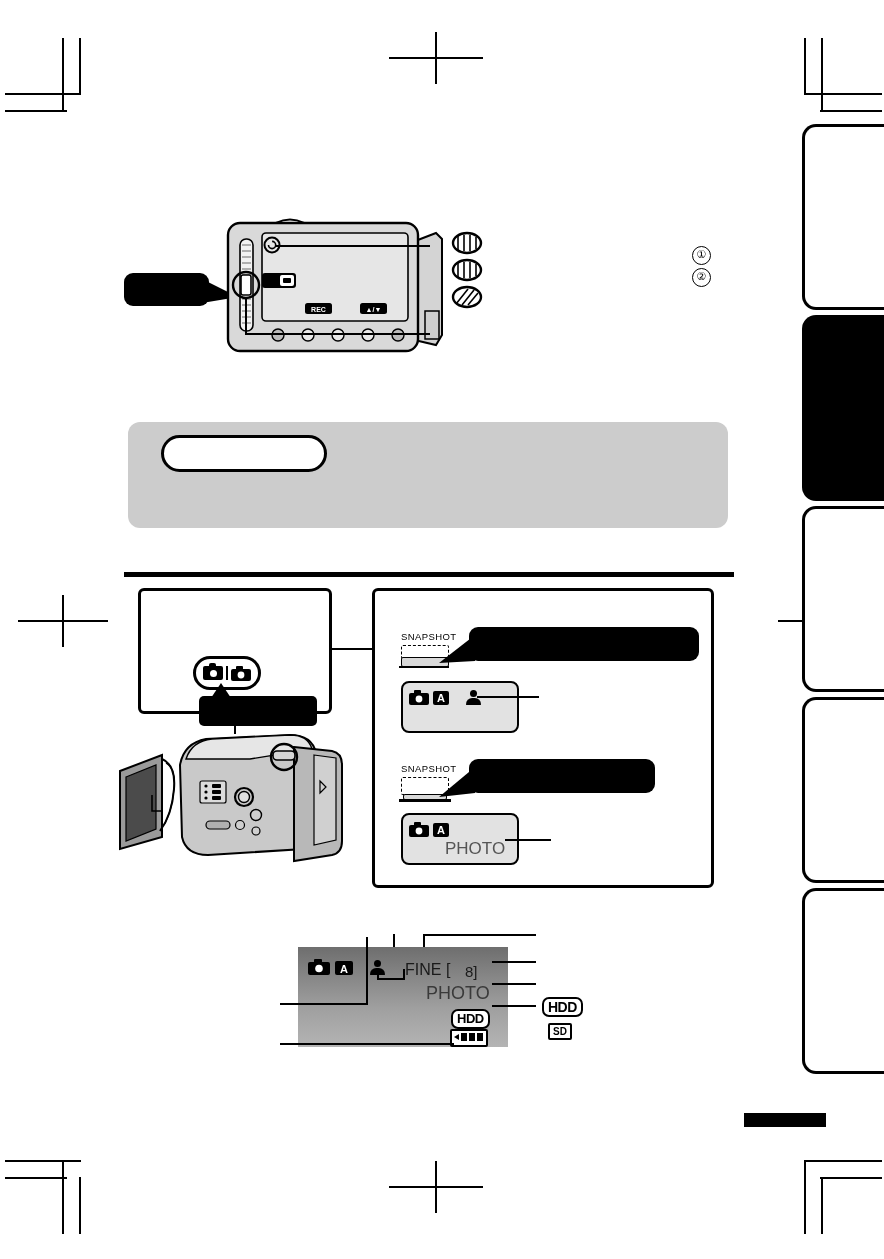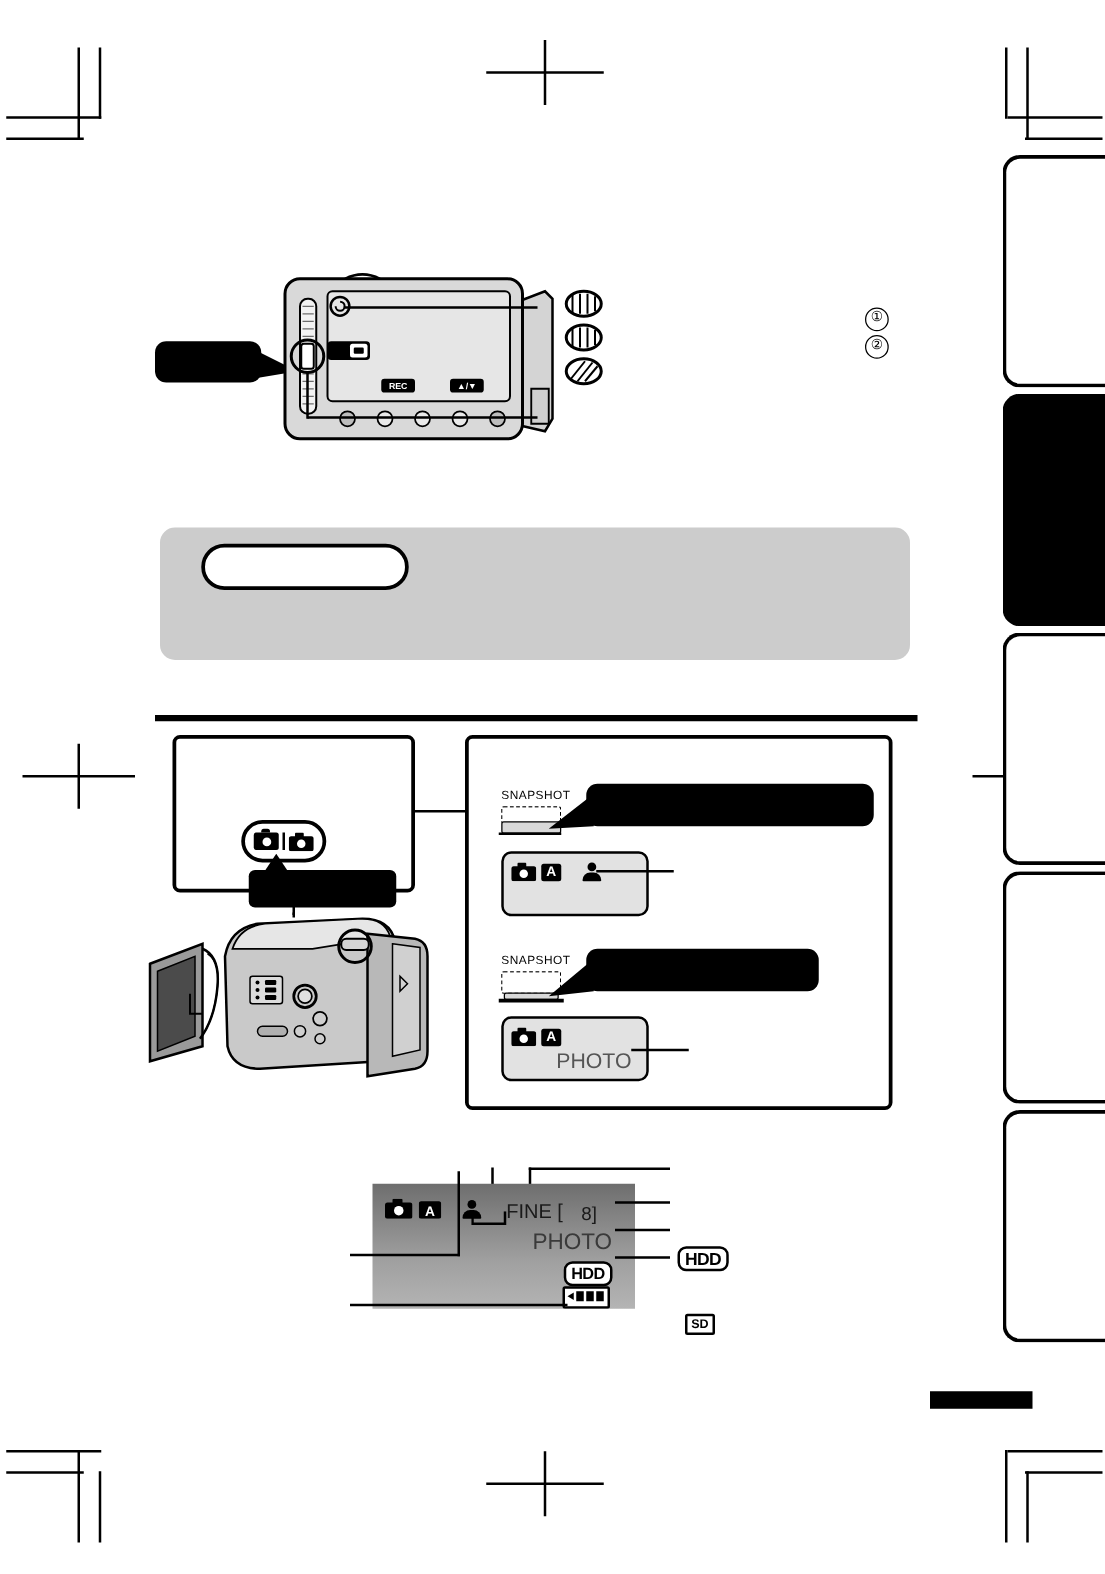--- a/index.html
+++ b/index.html
@@ -394,14 +394,14 @@
 
   <div class="lead" style="left:212px;top:56px;width:44px;height:2px;"></div>
   <div class="lead" style="left:212px;top:78px;width:44px;height:2px;"></div>
   <div class="lead" style="left:212px;top:100px;width:44px;height:2px;"></div>
 
   <div class="lead" style="left:86px;top:32px;width:2px;height:68px;"></div>
   <div class="lead" style="left:0px;top:98px;width:88px;height:2px;"></div>
   <div class="lead" style="left:0px;top:138px;width:174px;height:2px;"></div>
 
   <span class="abs hddbadge" style="left:262px;top:92px;font-size:14px;">HDD</span>
-  <span class="abs sdbadge" style="left:268px;top:118px;margin-top:28px;">SD</span>
+  <span class="abs sdbadge" style="left:268px;top:118px;">SD</span>
 </div>
 
 </body></html>

